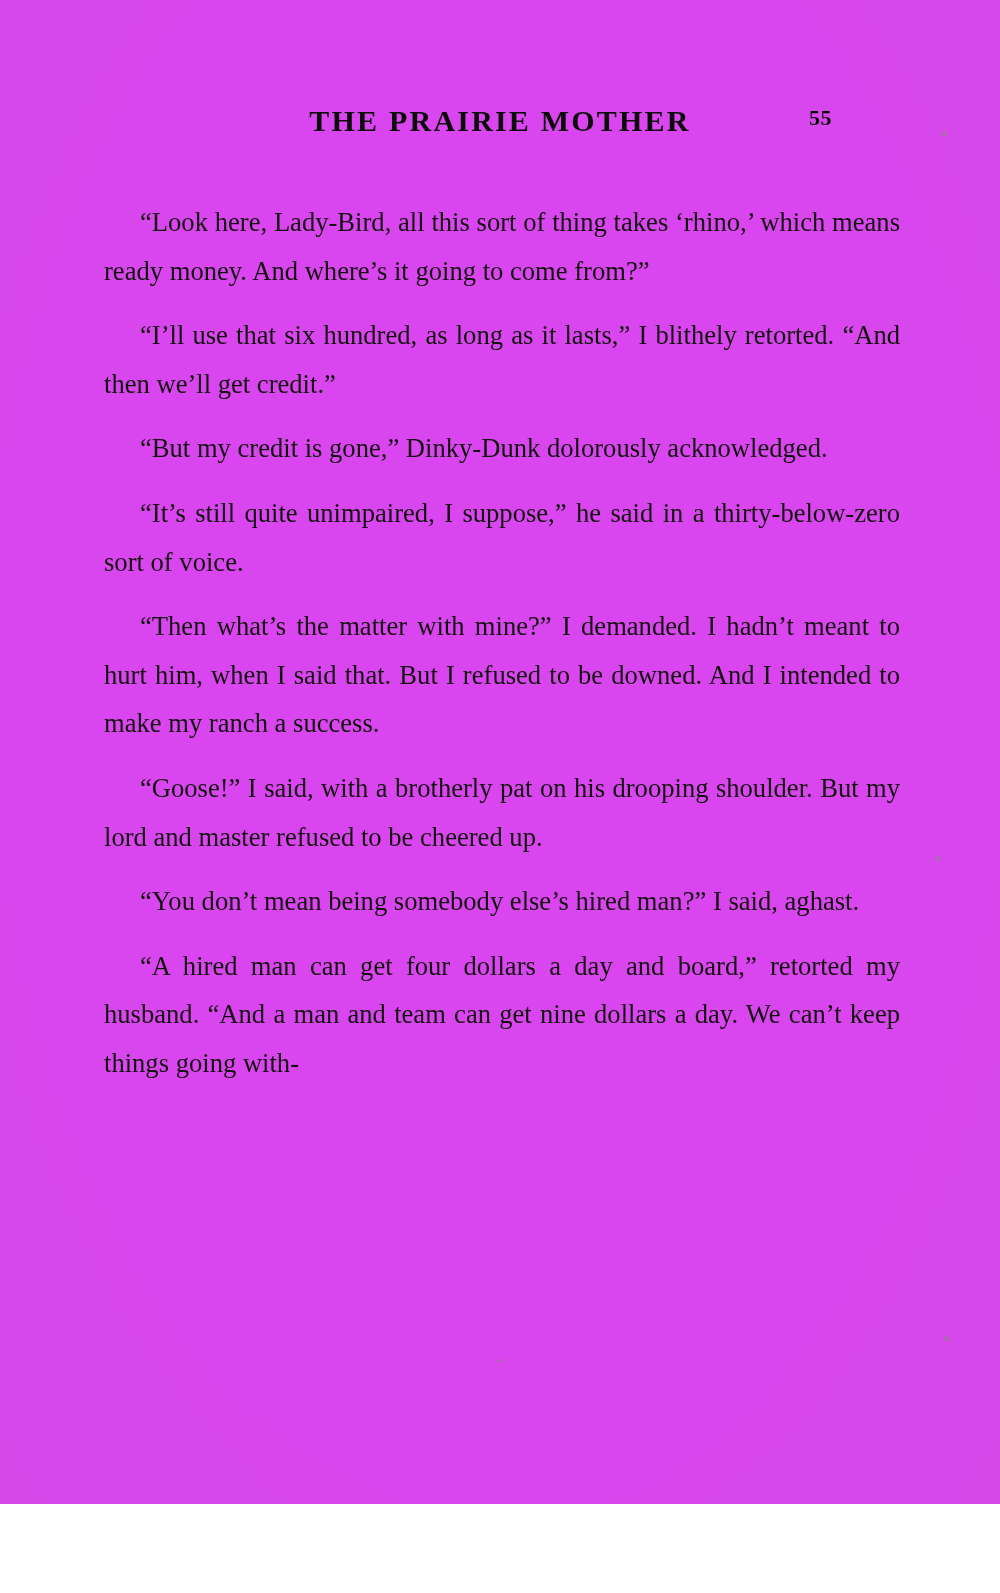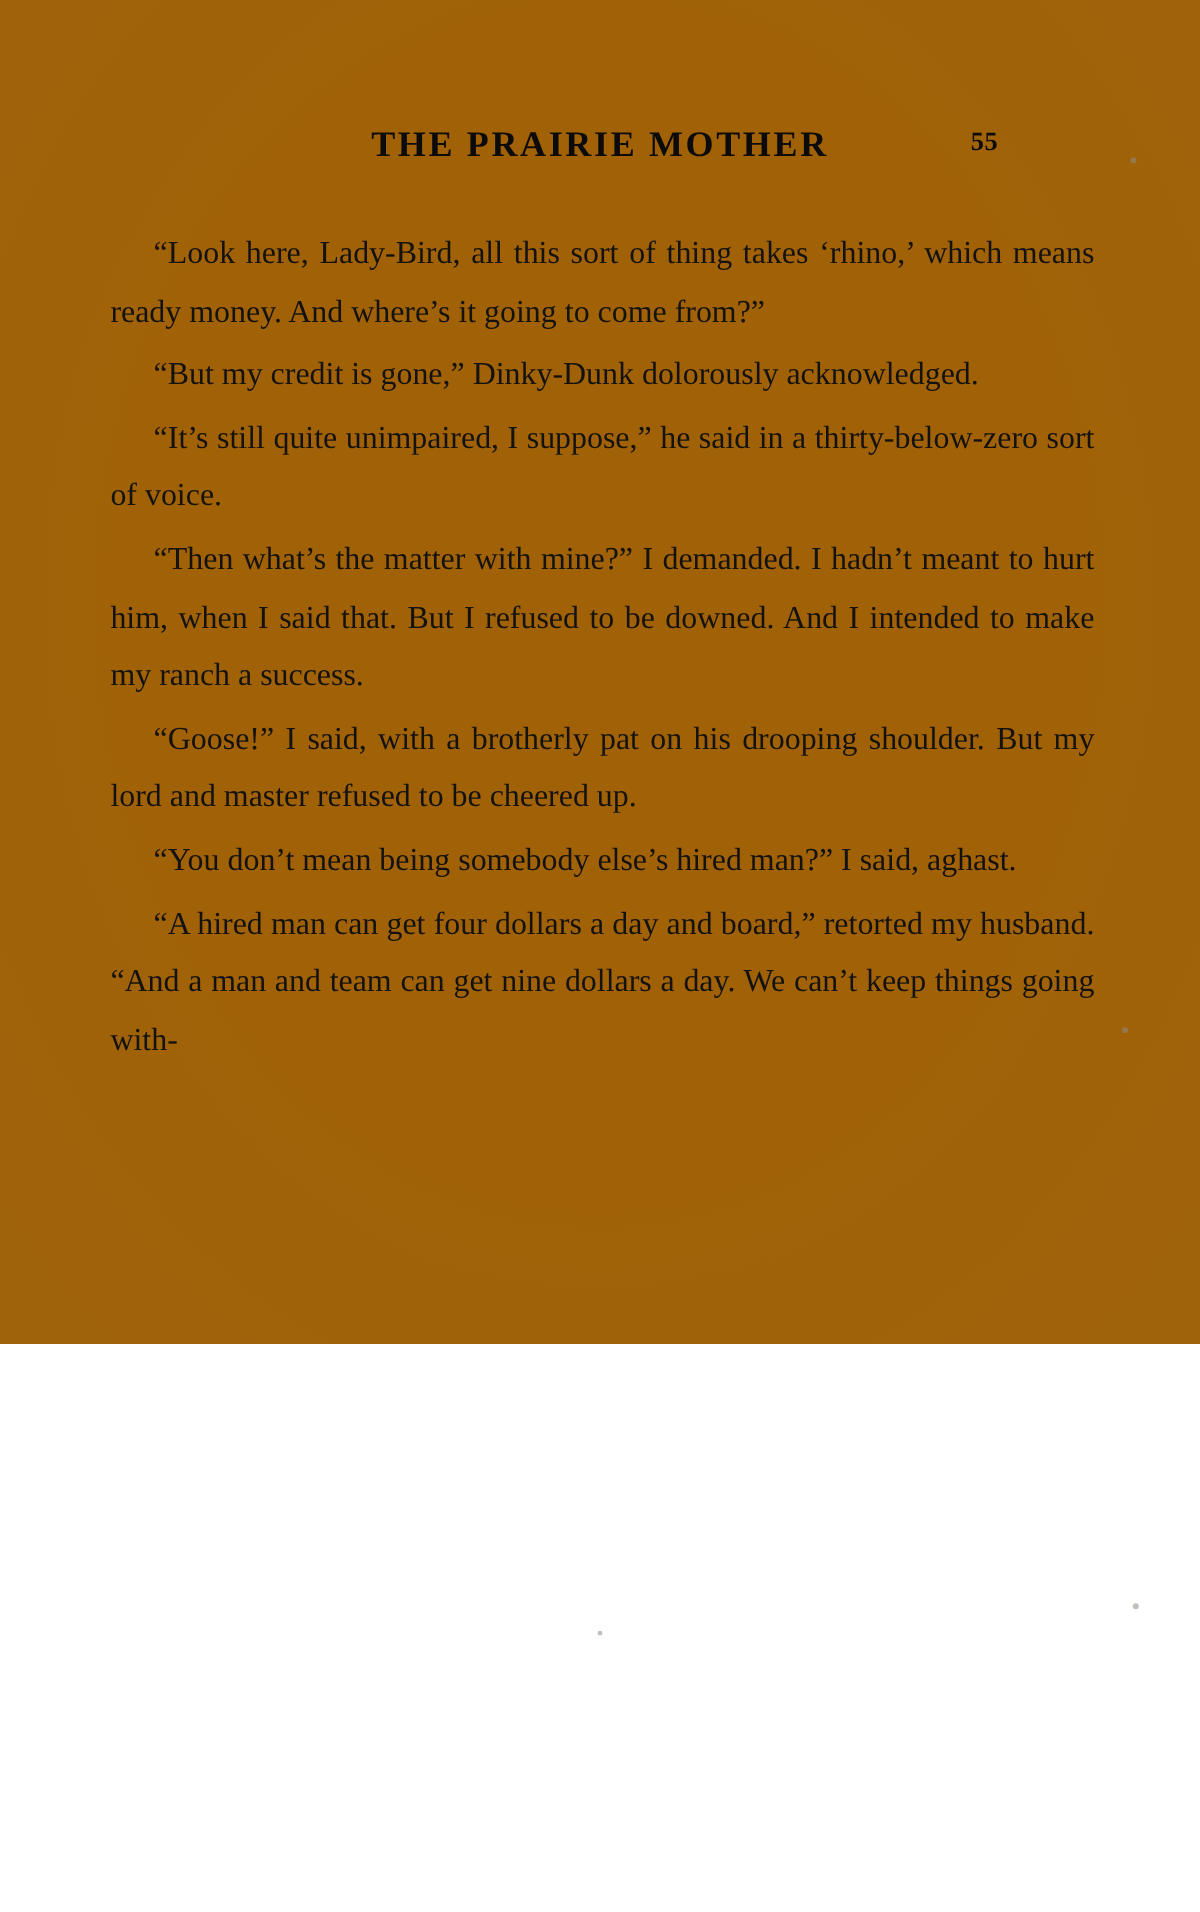--- a/index.html
+++ b/index.html
@@ -13,22 +13,22 @@
     font-family: "Liberation Serif", "DejaVu Serif", serif;
     color: #100f0d;
     position: relative;
     overflow: hidden;
   }
   .page {
     position: absolute;
     left: 0;
     top: 0;
     width: 1000px;
-    height: 1120px;
-    background: #a16207;
+    height: 1504px;
+    background: #d946ef;
   }
   
   .paper-texture {
     position: absolute;
     inset: 0;
     background:
       radial-gradient(ellipse at 50% 45%, rgba(255,255,255,0) 55%, rgba(120,115,105,0.05) 100%);
     pointer-events: none;
   }
   .header {
@@ -64,21 +64,21 @@
     left: 88px;
     top: 182px;
     width: 828px;
     font-size: 26.6px;
     line-height: 48.6px;
     text-align: justify;
     text-justify: inter-word;
     color: #14120f;
   }
   .body-text p {
-    margin: 4px;
+    margin: 16px;
     text-indent: 36px;
   }
   .body-text p.last {
     
   }
   
   .speck {
     position: absolute;
     background: #8d8a82;
     border-radius: 50%;
@@ -96,20 +96,21 @@
 
   <div class="paper-texture"></div>
 
   <div class="header">
     <div class="running-head">THE PRAIRIE MOTHER</div>
     <div class="folio">55</div>
   </div>
 
   <div class="body-text">
     <p>“Look here, Lady-Bird, all this sort of thing takes ‘rhino,’ which means ready money.  And where’s it going to come from?”</p>
+    <p>“I’ll use that six hundred, as long as it lasts,” I blithely retorted.  “And then we’ll get credit.”</p>
     <p>“But my credit is gone,” Dinky-Dunk dolorously acknowledged.</p>
     <p>“It’s still quite unimpaired, I suppose,” he said in a thirty-below-zero sort of voice.</p>
     <p>“Then what’s the matter with mine?” I demanded. I hadn’t meant to hurt him, when I said that.  But I refused to be downed.  And I intended to make my ranch a success.</p>
     <p>“Goose!” I said, with a brotherly pat on his drooping shoulder.  But my lord and master refused to be cheered up.</p>
     <p>“You don’t mean being somebody else’s hired man?” I said, aghast.</p>
     <p class="last">“A hired man can get four dollars a day and board,” retorted my husband.  “And a man and team can get nine dollars a day.  We can’t keep things going with-</p>
   </div>
 
   <div class="speck s1"></div>
   <div class="speck s2"></div>

